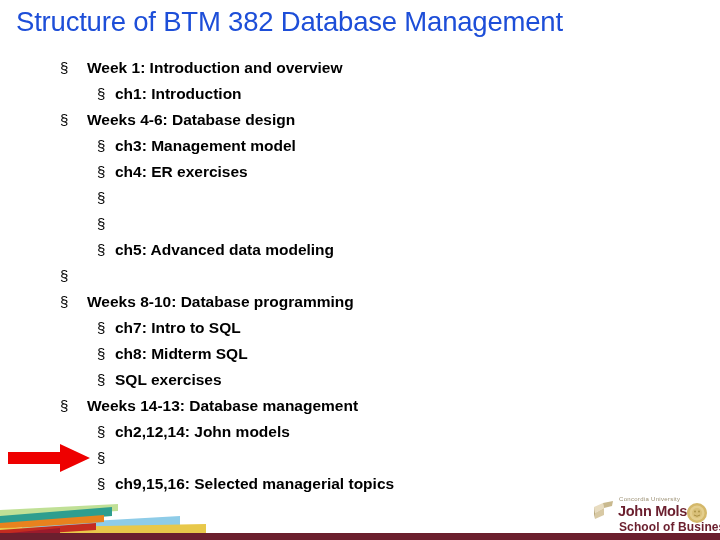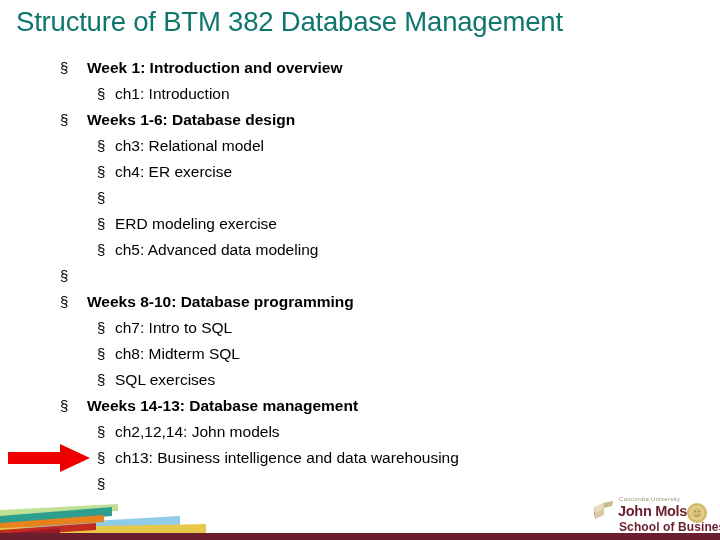--- a/index.html
+++ b/index.html
@@ -19,21 +19,21 @@
   }
 
   
   #slide-title {
     position: absolute;
     left: 16px;
     top: 6px;
     width: 688px;
     font-size: 27.5px;
     font-weight: normal;
-    color: #0f766e;
+    color: #1d4ed8;
     letter-spacing: -0.2px;
     white-space: nowrap;
   }
 
   
   #body-list {
     position: absolute;
     left: 0;
     top: 55px;
     width: 720px;
@@ -63,21 +63,21 @@
   .lvl1 .bullet-text {
     left: 87px;
     font-size: 15.5px;
     font-weight: bold;
   }
   
   .lvl2 .bullet-marker { left: 97px; }
   .lvl2 .bullet-text {
     left: 115px;
     font-size: 15.5px;
-    font-weight: normal;
+    font-weight: bold;
   }
 
   
   #red-arrow {
     position: absolute;
     left: 8px;
     top: 443px;
     width: 82px;
     height: 30px;
   }
@@ -167,40 +167,39 @@
       <span class="bullet-text">Week 1: Introduction and overview</span>
     </div>
 
     <div class="bullet-row lvl2">
       <span class="bullet-marker">§</span>
       <span class="bullet-text">ch1: Introduction</span>
     </div>
 
     <div class="bullet-row lvl1">
       <span class="bullet-marker">§</span>
-      <span class="bullet-text">Weeks 1-6: Database design</span>
-    </div>
-
-    <div class="bullet-row lvl2">
-      <span class="bullet-marker">§</span>
-      <span class="bullet-text">ch3: Relational model</span>
-    </div>
-
-    <div class="bullet-row lvl2">
-      <span class="bullet-marker">§</span>
-      <span class="bullet-text">ch4: ER exercise</span>
-    </div>
-
-    <div class="bullet-row lvl2">
-      <span class="bullet-marker">§</span>
-    </div>
-
-    <div class="bullet-row lvl2">
-      <span class="bullet-marker">§</span>
-      <span class="bullet-text">ERD modeling exercise</span>
+      <span class="bullet-text">Weeks 4-6: Database design</span>
+    </div>
+
+    <div class="bullet-row lvl2">
+      <span class="bullet-marker">§</span>
+      <span class="bullet-text">ch3: Management model</span>
+    </div>
+
+    <div class="bullet-row lvl2">
+      <span class="bullet-marker">§</span>
+      <span class="bullet-text">ch4: ER exercises</span>
+    </div>
+
+    <div class="bullet-row lvl2">
+      <span class="bullet-marker">§</span>
+    </div>
+
+    <div class="bullet-row lvl2">
+      <span class="bullet-marker">§</span>
     </div>
 
     <div class="bullet-row lvl2">
       <span class="bullet-marker">§</span>
       <span class="bullet-text">ch5: Advanced data modeling</span>
     </div>
 
     <div class="bullet-row lvl1">
       <span class="bullet-marker">§</span>
     </div>
@@ -230,25 +229,25 @@
       <span class="bullet-text">Weeks 14-13: Database management</span>
     </div>
 
     <div class="bullet-row lvl2">
       <span class="bullet-marker">§</span>
       <span class="bullet-text">ch2,12,14: John models</span>
     </div>
 
     <div class="bullet-row lvl2">
       <span class="bullet-marker">§</span>
-      <span class="bullet-text">ch13: Business intelligence and data warehousing</span>
-    </div>
-
-    <div class="bullet-row lvl2">
-      <span class="bullet-marker">§</span>
+    </div>
+
+    <div class="bullet-row lvl2">
+      <span class="bullet-marker">§</span>
+      <span class="bullet-text">ch9,15,16: Selected managerial topics</span>
     </div>
 
   </div>
 
   <svg id="red-arrow" viewBox="0 0 82 30">
     <polygon points="0,9 52,9 52,1 82,15 52,29 52,21 0,21" fill="#EE0000"></polygon>
   </svg>
 
   <svg id="ribbon-graphic" viewBox="0 0 230 46">
     <polygon points="0,16 118,10 118,17 0,24" fill="#8DC63F" opacity="0.55"></polygon>

